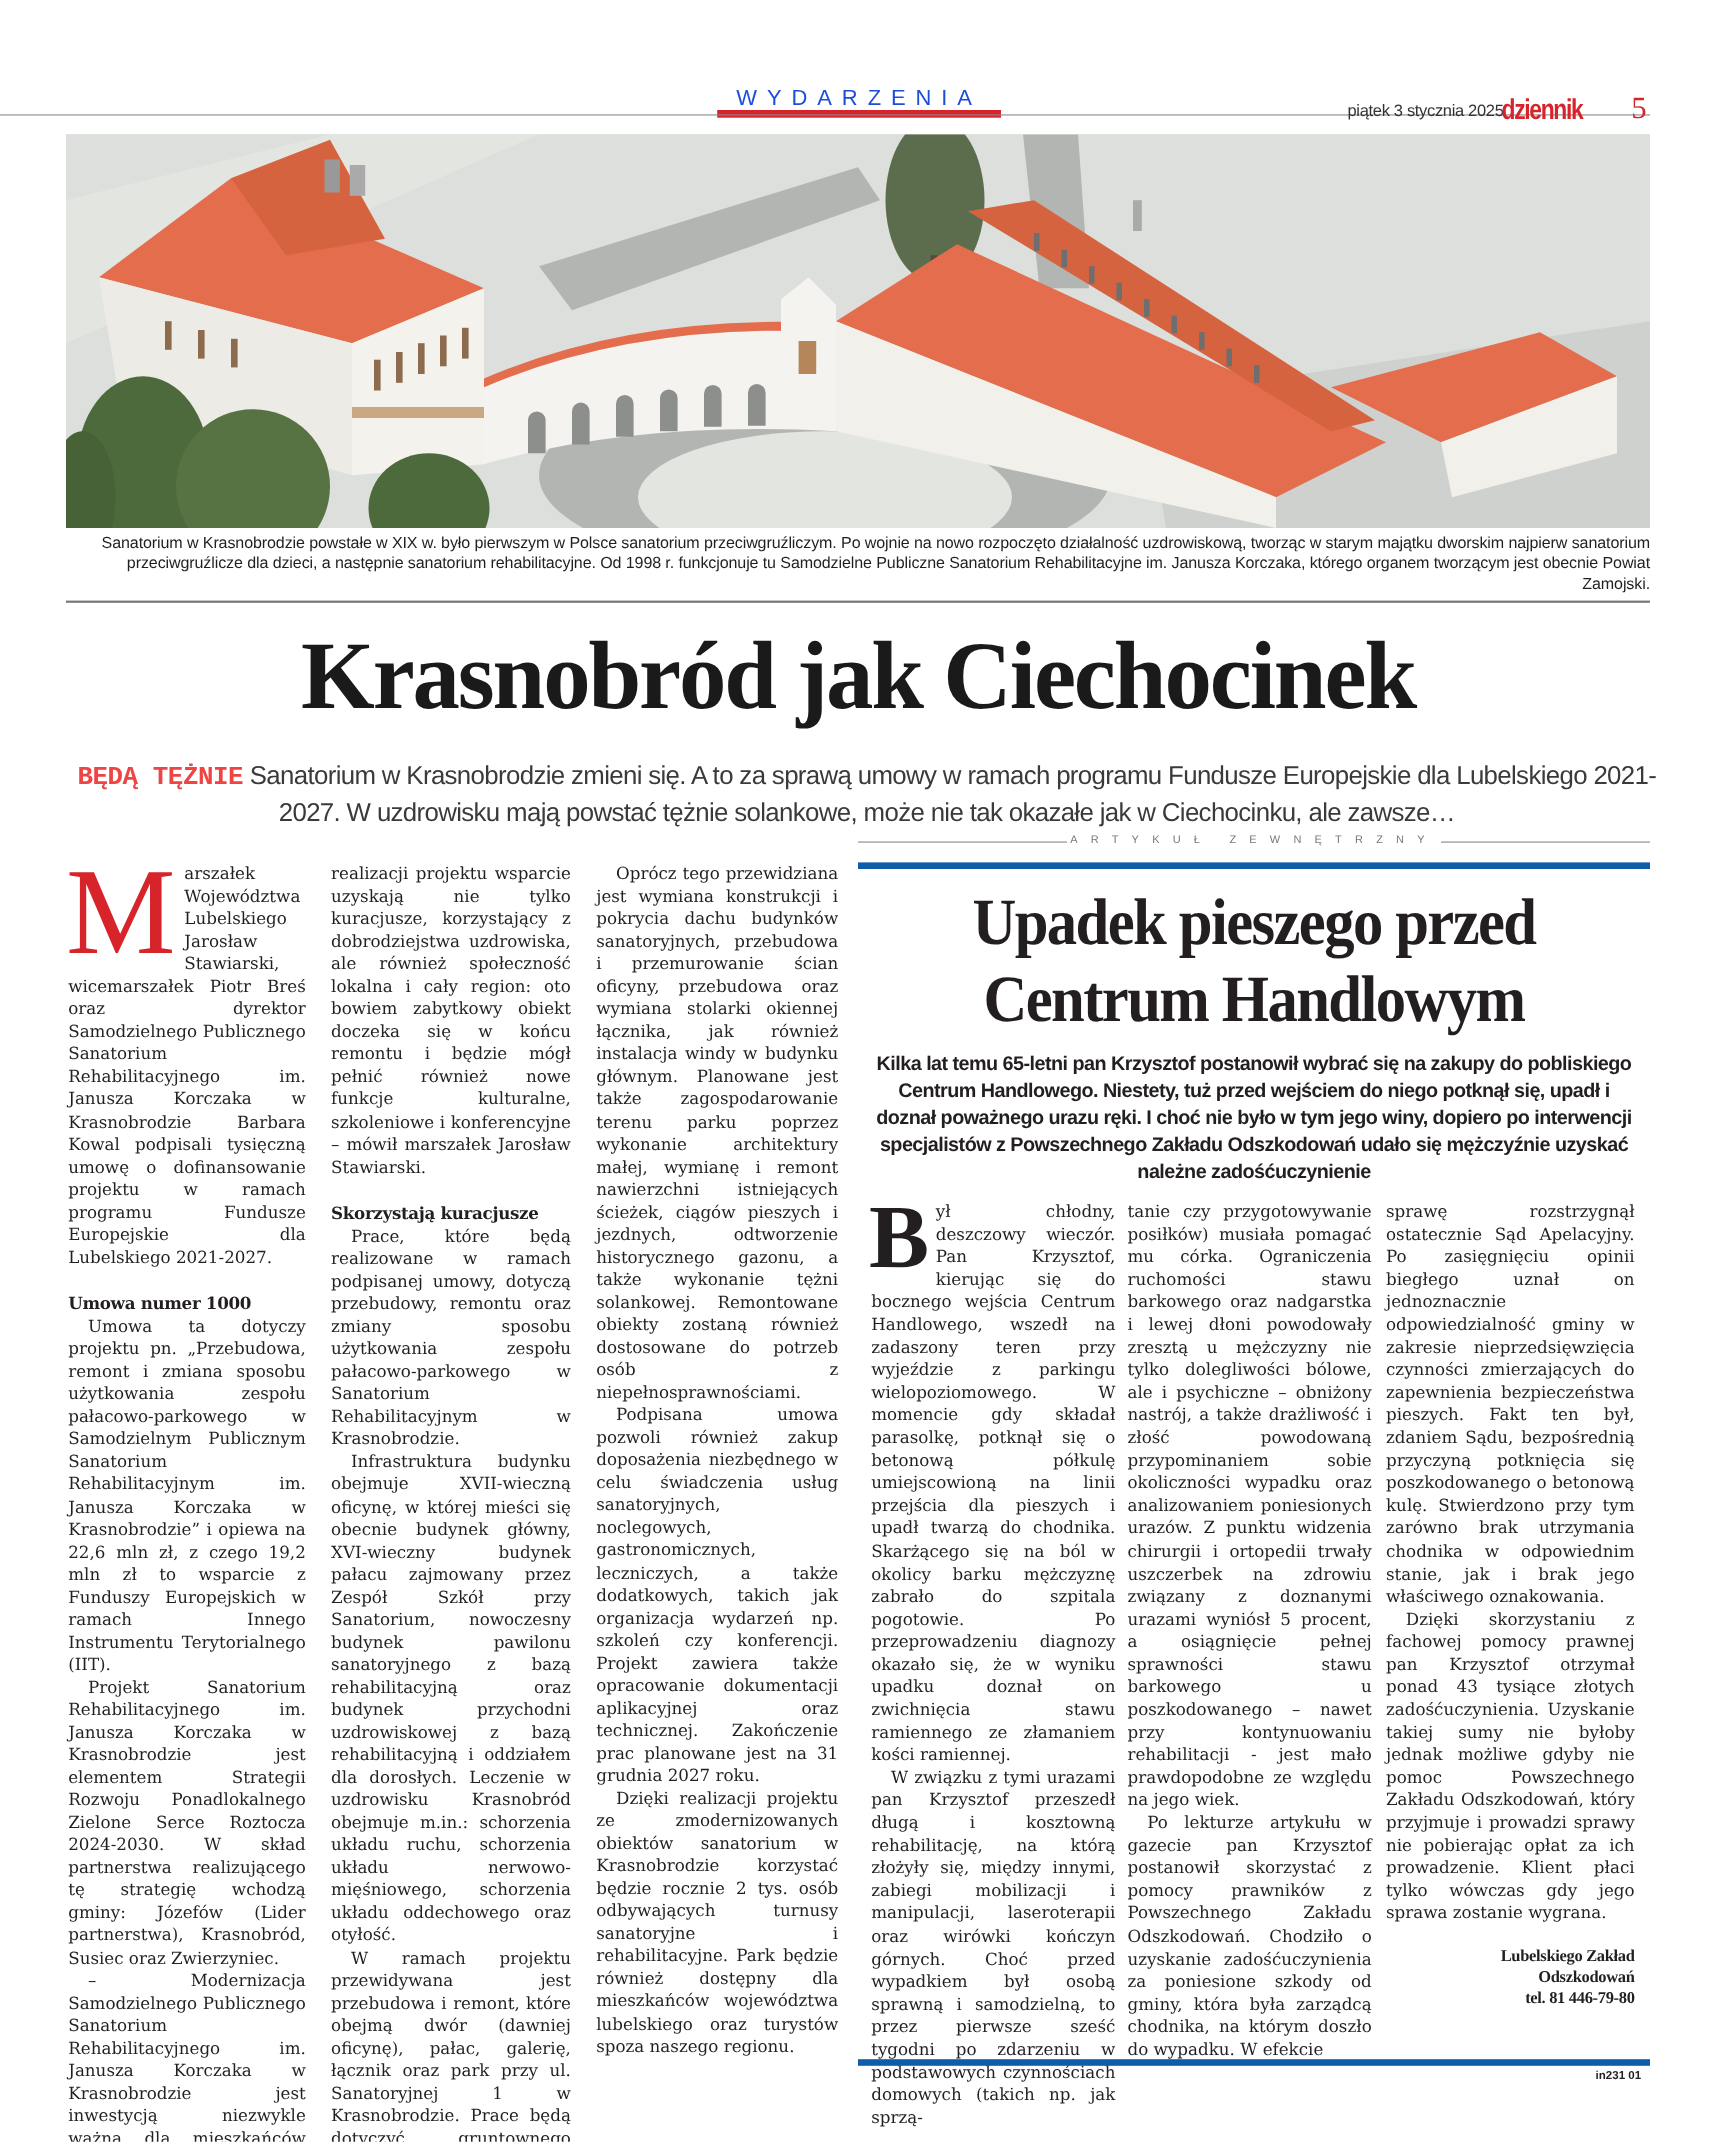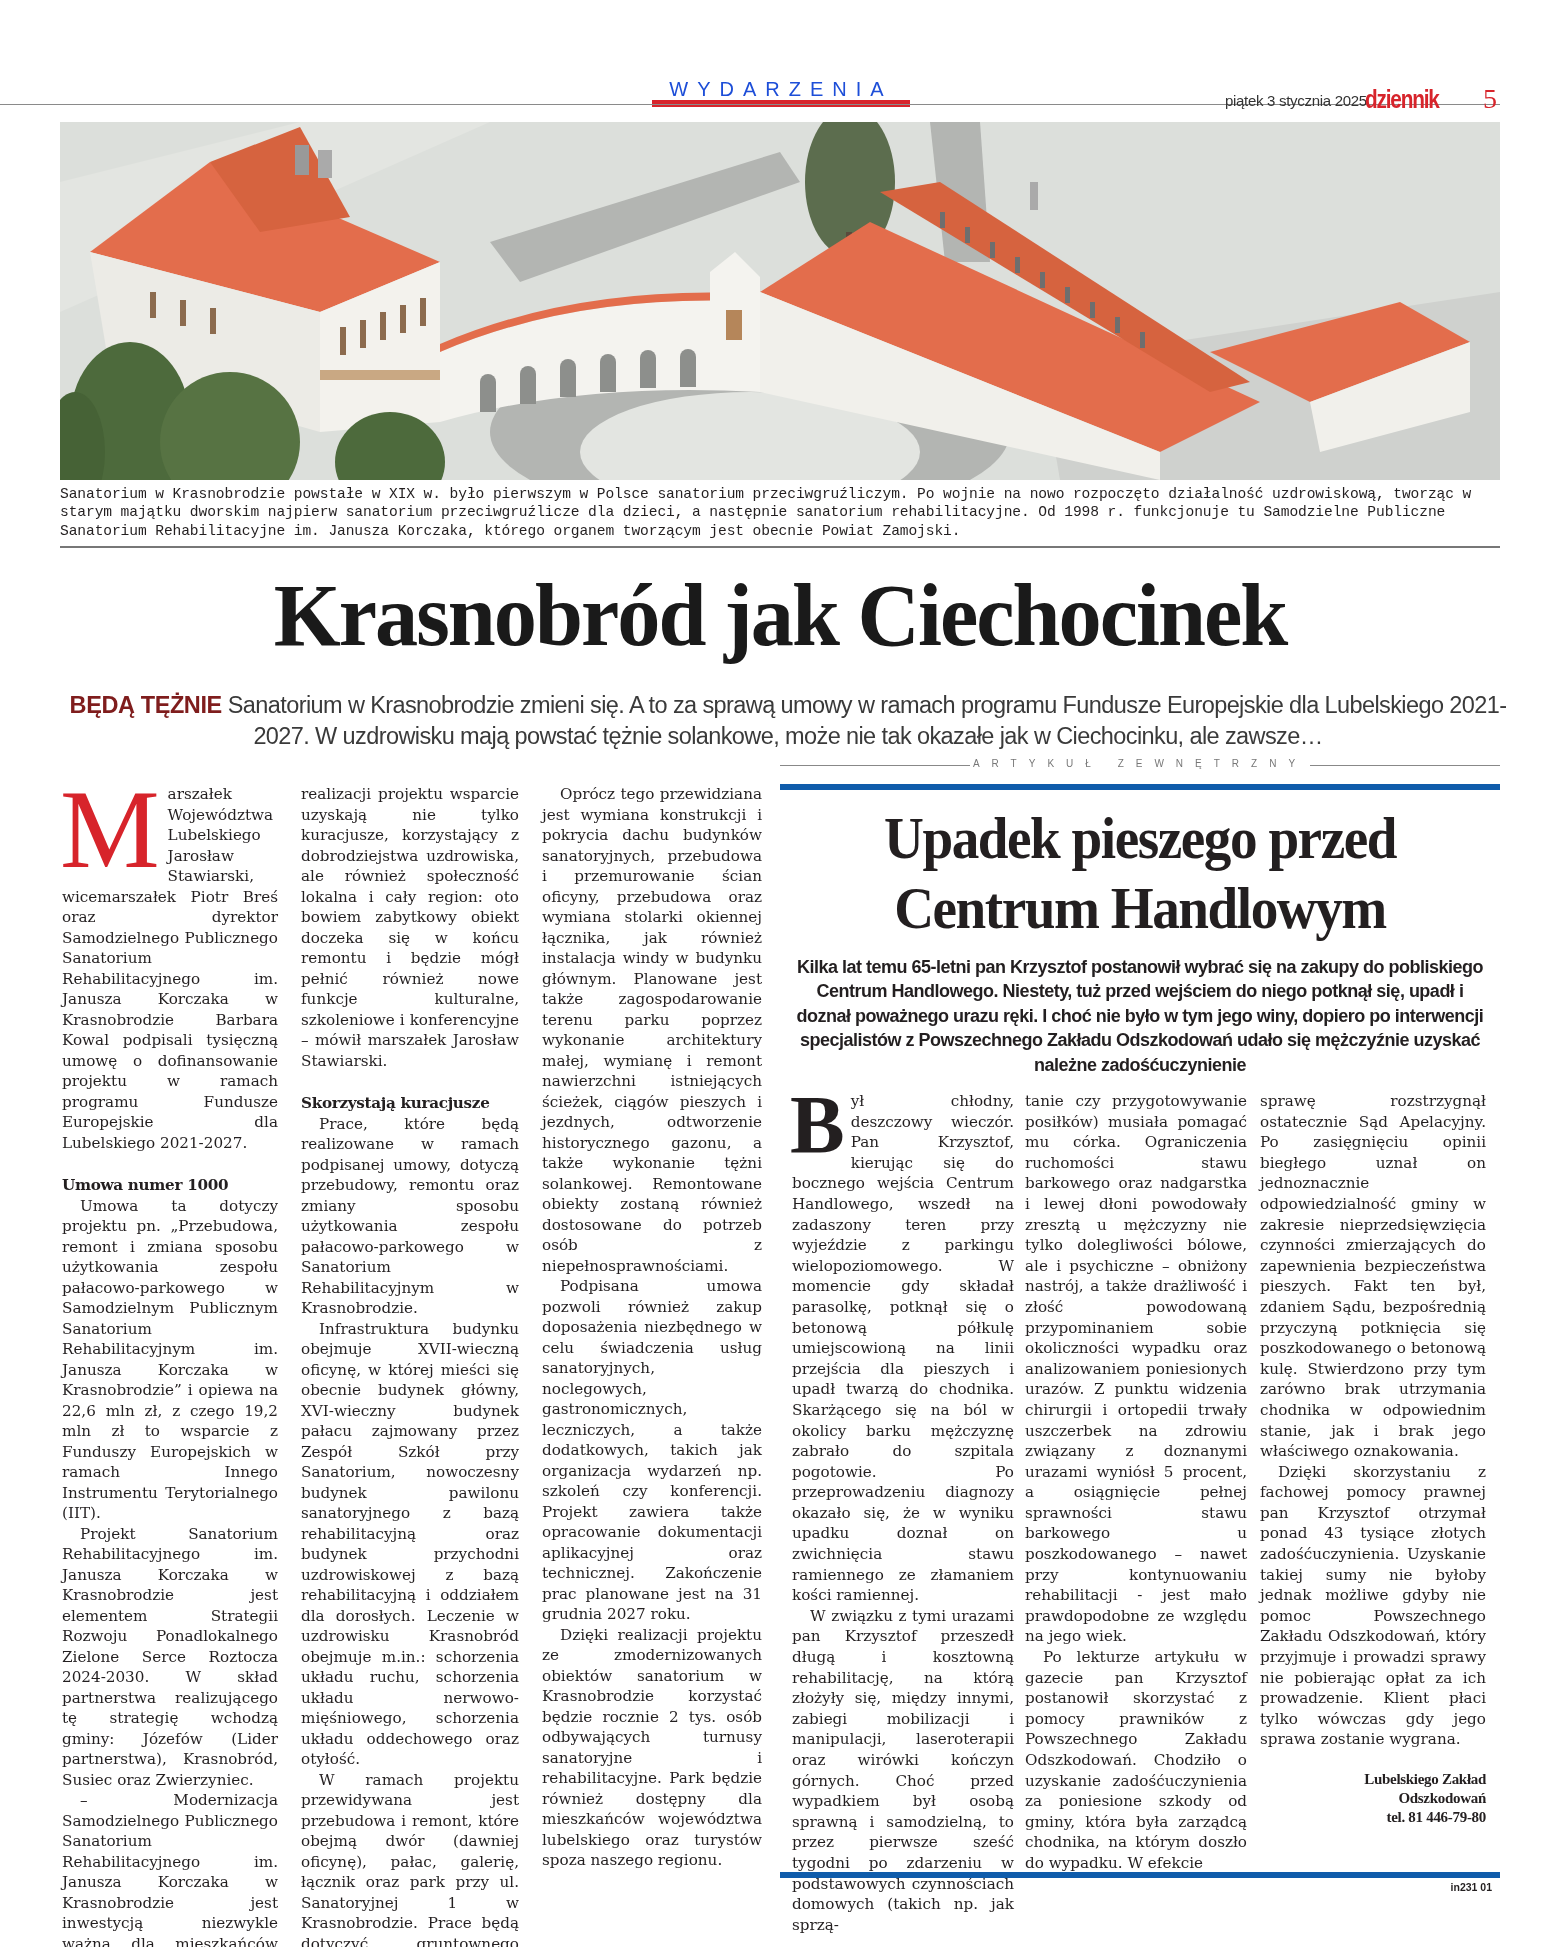--- a/index.html
+++ b/index.html
@@ -17,33 +17,33 @@
   .brand-logo { position: absolute; left: 1365px; top: 84px; font-family: "Liberation Sans", sans-serif;
     font-weight: 700; font-size: 26px; color: #d7242b; letter-spacing: -1.5px; transform: scaleX(0.8); transform-origin: left; }
   .page-number { position: absolute; left: 1483px; top: 83px; font-family: "Liberation Serif", serif;
     font-size: 28px; color: #d7242b; }
 
   
   .hero { position: absolute; left: 60px; top: 122px; width: 1440px; height: 358px; overflow: hidden;
     background: #dcdedb; }
   .hero svg { display: block; }
 
-  .caption { position: absolute; left: 60px; top: 485px; width: 1440px; font-family: Liberation Mono, monospace;
-    font-size: 14.6px; line-height: 18.4px; color: #231f20; letter-spacing: -0.1px; }
+  .caption { position: absolute; left: 60px; top: 485px; width: 1440px; font-family: Liberation Sans, sans-serif;
+    font-size: 14.6px; line-height: 18.4px; color: #231f20; letter-spacing: -0.1px; text-align: right; }
   .caption-rule { position: absolute; left: 60px; top: 546px; width: 1440px; height: 2px; background: #777; }
 
   
   .main-headline { position: absolute; left: 60px; top: 566px; width: 1440px; text-align: center;
     font-family: "Liberation Serif", serif; font-weight: 700; font-size: 88px; line-height: 100px;
     letter-spacing: -2px; color: #1a1a1a; transform: scaleX(0.98); }
 
   .lead { position: absolute; left: 68px; top: 690px; width: 1440px; text-align: center;
     font-family: "Liberation Sans", sans-serif; font-size: 23.5px; line-height: 31px; color: #3a3a3a;
     letter-spacing: -0.6px; }
-  .lead .kicker { color: #7f1d1d; font-weight: 700; letter-spacing: -0.4px; }
+  .lead .kicker { color: #ef4444; font-weight: 700; letter-spacing: -0.4px; font-family: Liberation Mono, monospace; }
 
   .ext-label-wrap { position: absolute; left: 780px; top: 758px; width: 720px; height: 14px; }
   .ext-label-wrap .line { position: absolute; top: 7px; height: 1px; background: #888; }
   .ext-label { position: absolute; left: 190px; top: 0px; width: 340px; text-align: center; font-family: Liberation Sans, sans-serif;
     font-size: 10px; letter-spacing: 12px; color: #777; }
 
   
   .col { position: absolute; font-family: "DejaVu Serif", serif; font-size: 15.2px; line-height: 20.5px;
     color: #231f20; text-align: justify; hyphens: manual; }
   .col p { text-indent: 18px; }

